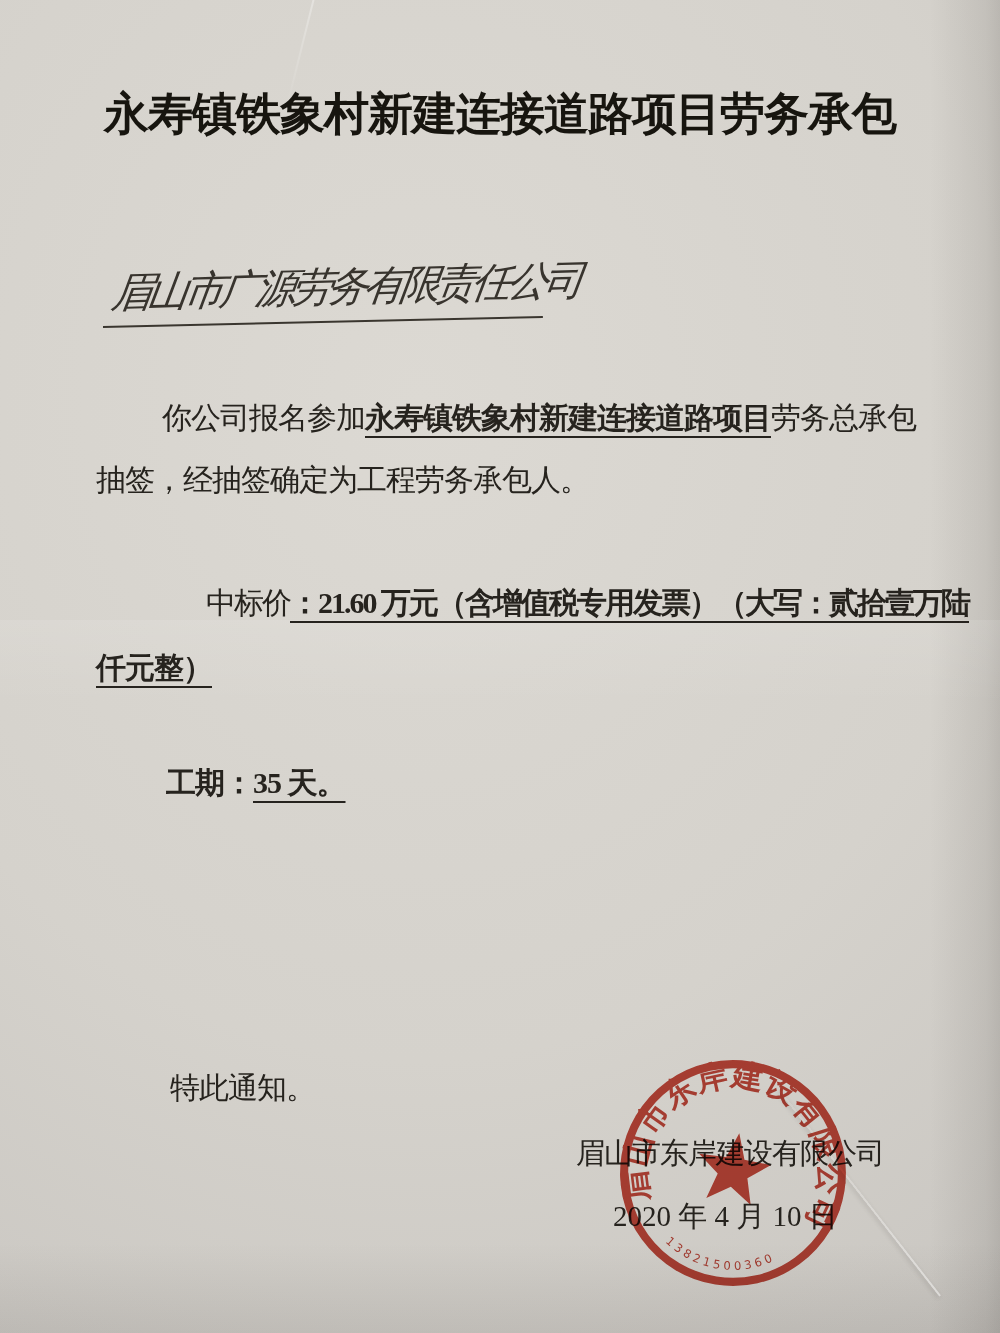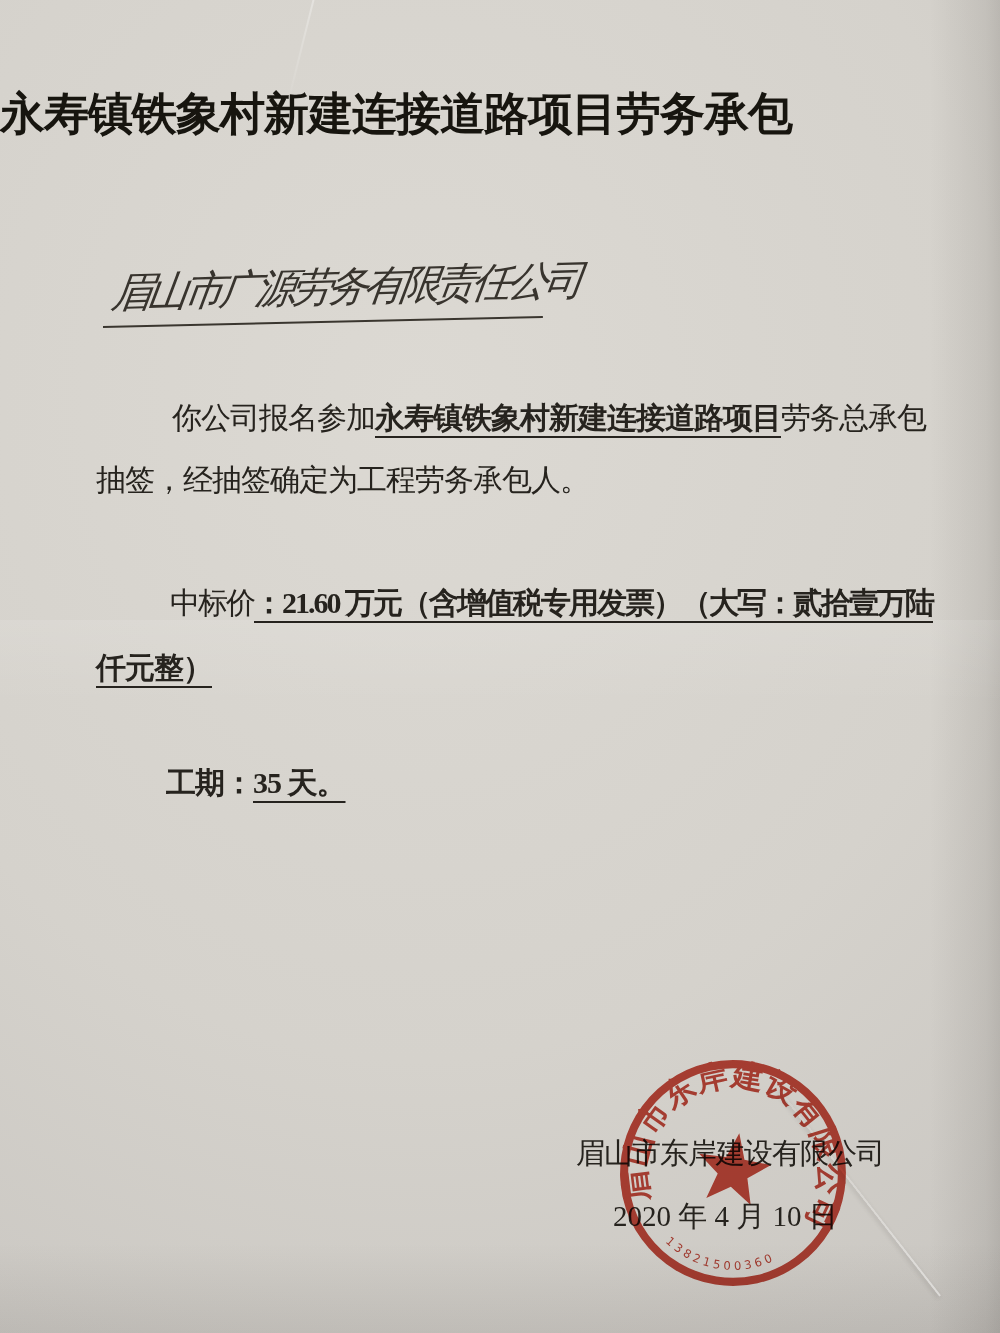--- a/index.html
+++ b/index.html
@@ -21,25 +21,25 @@
     background:linear-gradient(to bottom, rgba(255,255,255,0.10), rgba(255,255,255,0) 70%);}
   .crease-diag{position:absolute;right:-40px;top:1090px;width:260px;height:2px;
     background:linear-gradient(to right, rgba(255,255,255,0), rgba(255,255,255,0.45));
     box-shadow:0 2px 4px rgba(80,75,70,0.25);
     transform:rotate(52deg);transform-origin:left center;}
   .crease-top{position:absolute;left:300px;top:-10px;width:2px;height:120px;
     background:linear-gradient(to bottom, rgba(255,255,255,0.35), rgba(255,255,255,0));
     transform:rotate(14deg);}
 
   .line{position:absolute;font-size:30px;line-height:1.25;letter-spacing:-1px;white-space:nowrap;}
-  .title{position:absolute;left:0;width:100%;text-align:left;
+  .title{position:absolute;left:0;width:100%;text-align:center;
     font-size:45px;font-weight:bold;letter-spacing:-1px;color:#17150f;white-space:nowrap;}
   .b{font-weight:bold;}
   .u{text-decoration:underline;text-underline-offset:8px;text-decoration-thickness:2px;}
-  .price-line{letter-spacing:-2px;}
+  .price-line{letter-spacing:-2px;margin-left:36px;}
   .tight{letter-spacing:-1.5px;}
 
   .handwriting{
     position:absolute;left:112px;top:266px;
     font-size:41px;letter-spacing:-5px;
     font-style:italic;color:#38342e;
     transform:rotate(-1.6deg) skewX(-9deg);
     transform-origin:left center;white-space:nowrap;
   }
   .hand-underline{position:absolute;left:103px;top:326px;width:440px;height:2px;
@@ -63,37 +63,38 @@
   <div class="shade-bottom"></div>
   <div class="wrinkle-band"></div>
   <div class="crease-diag"></div>
   <div class="crease-top"></div>
 
   <div class="title" style="top:84px;">永寿镇铁象村新建连接道路项目劳务承包</div>
 
   <div class="handwriting">眉山市广源劳务有限责任公司</div>
   <div class="hand-underline"></div>
 
-  <div class="line" style="top:399px;left:172px;">
+  <div class="line" style="top:399px;left:162px;">
     <span>你公司报名参加</span><span class="b u">永寿镇铁象村新建连接道路项目</span><span>劳务总承包</span>
   </div>
   <div class="line" style="top:461px;left:96px;text-align:right;">抽签，经抽签确定为工程劳务承包人。</div>
 
   <div class="line price-line" style="top:584px;left:170px;">
     <span>中标价</span><span class="b u">：21.60 万元（含增值税专用发票）（大写：贰拾壹万陆</span>
   </div>
   <div class="line" style="top:649px;left:96px;font-family:Liberation Serif, serif;">
     <span class="b u">仟元整）</span>
   </div>
 
   <div class="line" style="top:764px;left:166px;font-weight:bold;">
     <span>工期：</span><span class="u">35 天。</span>
   </div>
 
 
+  <div class="line" style="top:1069px;left:170px;">特此通知。</div>
 
   <div class="sig" style="top:1134px;left:576px;letter-spacing:-1px;">眉山市东岸建设有限公司</div>
   <div class="sig" style="top:1197px;left:613px;">2020 年 4 月 10 日</div>
 
   <svg class="seal" viewBox="0 0 244 244">
     <circle cx="122" cy="122" r="108" fill="none" stroke-width="8" stroke="#c23a2c"></circle>
     <polygon points="122,82 131.2,107.3 158.1,108.3 136.9,124.9 144.3,150.7 122,135.7 99.7,150.7 107.1,124.9 85.9,108.3 112.8,107.3" fill="#c23a2c"></polygon>
     <path id="seal-top-arc" fill="none" d="M 43.5 158.4 A 86.5 86.5 0 1 1 200.5 158.4"></path>
     <path id="seal-bottom-arc" fill="none" d="M 66.9 200.6 A 96 96 0 0 0 177.1 200.6"></path>
     <text font-size="31" letter-spacing="1" font-weight="bold" font-family="Liberation Serif, DejaVu Serif, serif" fill="#c23a2c">

